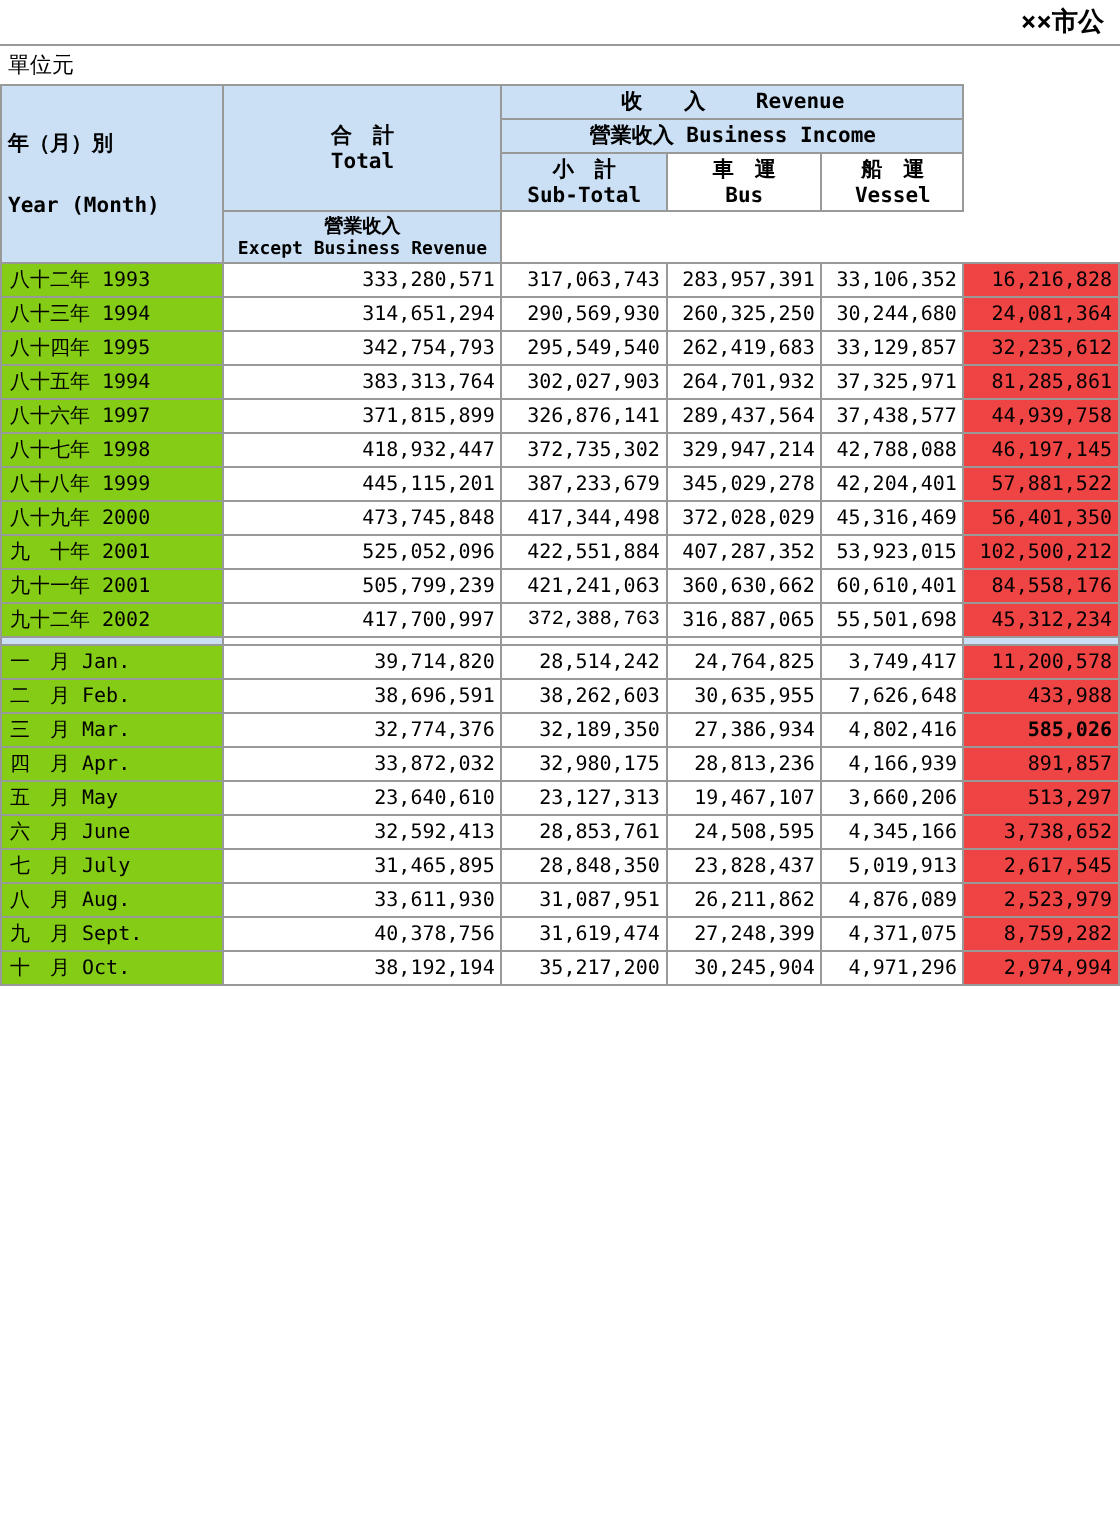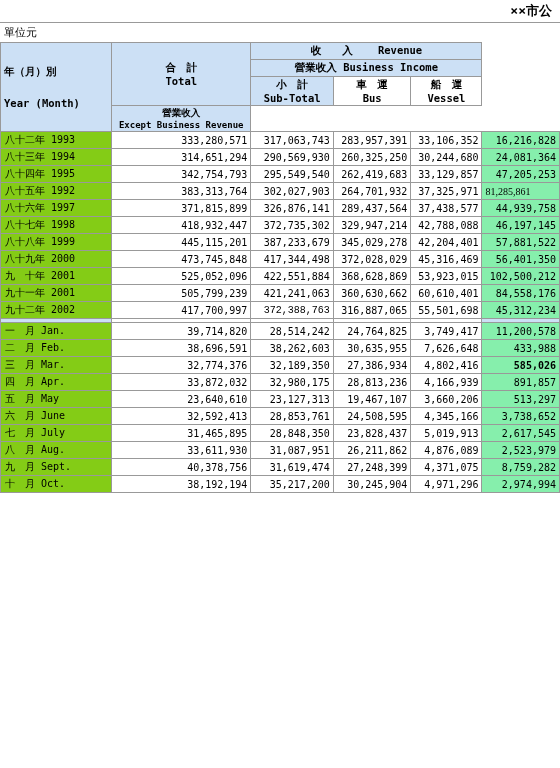--- a/index.html
+++ b/index.html
@@ -49,21 +49,21 @@
       background: #cce0f5;
     }
     .data-row td { font-size: 10px; }
     .data-row td:first-child {
       background: #84cc16;
       text-align: left;
       padding-left: 4px;
       font-size: 10px;
     }
     .data-row td:last-child {
-      background: #86efac;
+      background: #ef4444;
     }
     .year-header-cell {
       background: #cce0f5;
     }
     td.num { text-align: right; }
     .blue-bg { background: #cce0f5; }
   </style>
 </head>
 <body>
 
@@ -130,29 +130,29 @@
         <td class="col-bus num" style="text-align: right;">260,325,250</td>
         <td class="col-vessel num" style="text-align: right;">30,244,680</td>
         <td class="col-except num blue-bg" style="text-align: right;">24,081,364</td>
       </tr>
       <tr class="data-row">
         <td class="col-year blue-bg" style="text-align: left;">八十四年 1995</td>
         <td class="col-total num" style="text-align: right;">342,754,793</td>
         <td class="col-subtotal num" style="text-align: right;">295,549,540</td>
         <td class="col-bus num" style="text-align: right;">262,419,683</td>
         <td class="col-vessel num" style="text-align: right;">33,129,857</td>
-        <td class="col-except num blue-bg" style="text-align: right;">47,205,253</td>
-      </tr>
-      <tr class="data-row">
-        <td class="col-year blue-bg" style="text-align: left;">八十五年 1992</td>
+        <td class="col-except num blue-bg" style="text-align: right;">32,235,612</td>
+      </tr>
+      <tr class="data-row">
+        <td class="col-year blue-bg" style="text-align: left;">八十五年 1994</td>
         <td class="col-total num" style="text-align: right;">383,313,764</td>
         <td class="col-subtotal num" style="text-align: right;">302,027,903</td>
         <td class="col-bus num" style="text-align: right;">264,701,932</td>
         <td class="col-vessel num" style="text-align: right; margin-top: 47px;">37,325,971</td>
-        <td class="col-except num blue-bg" style="text-align: left; font-family: Liberation Serif, serif;">81,285,861</td>
+        <td class="col-except num blue-bg" style="text-align: right;">81,285,861</td>
       </tr>
       <tr class="data-row">
         <td class="col-year blue-bg" style="text-align: left;">八十六年 1997</td>
         <td class="col-total num" style="text-align: right;">371,815,899</td>
         <td class="col-subtotal num" style="text-align: right;">326,876,141</td>
         <td class="col-bus num" style="text-align: right;">289,437,564</td>
         <td class="col-vessel num" style="text-align: right; margin-top: 16px;">37,438,577</td>
         <td class="col-except num blue-bg" style="text-align: right;">44,939,758</td>
       </tr>
       <tr class="data-row">
@@ -176,21 +176,21 @@
         <td class="col-total num" style="text-align: right;">473,745,848</td>
         <td class="col-subtotal num" style="text-align: right;">417,344,498</td>
         <td class="col-bus num" style="text-align: right;">372,028,029</td>
         <td class="col-vessel num" style="text-align: right;">45,316,469</td>
         <td class="col-except num blue-bg" style="text-align: right;">56,401,350</td>
       </tr>
       <tr class="data-row">
         <td class="col-year blue-bg" style="text-align: left;">九　十年 2001</td>
         <td class="col-total num" style="text-align: right;">525,052,096</td>
         <td class="col-subtotal num" style="text-align: right;">422,551,884</td>
-        <td class="col-bus num" style="text-align: right;">368,628,869</td>
+        <td class="col-bus num" style="text-align: right;">407,287,352</td>
         <td class="col-vessel num" style="text-align: right;">53,923,015</td>
         <td class="col-except num blue-bg" style="text-align: right;">102,500,212</td>
       </tr>
       <tr class="data-row">
         <td class="col-year blue-bg" style="text-align: left;">九十一年 2001</td>
         <td class="col-total num" style="text-align: right;">505,799,239</td>
         <td class="col-subtotal num" style="text-align: right;">421,241,063</td>
         <td class="col-bus num" style="text-align: right;">360,630,662</td>
         <td class="col-vessel num" style="text-align: right;">60,610,401</td>
         <td class="col-except num blue-bg" style="text-align: right;">84,558,176</td>

